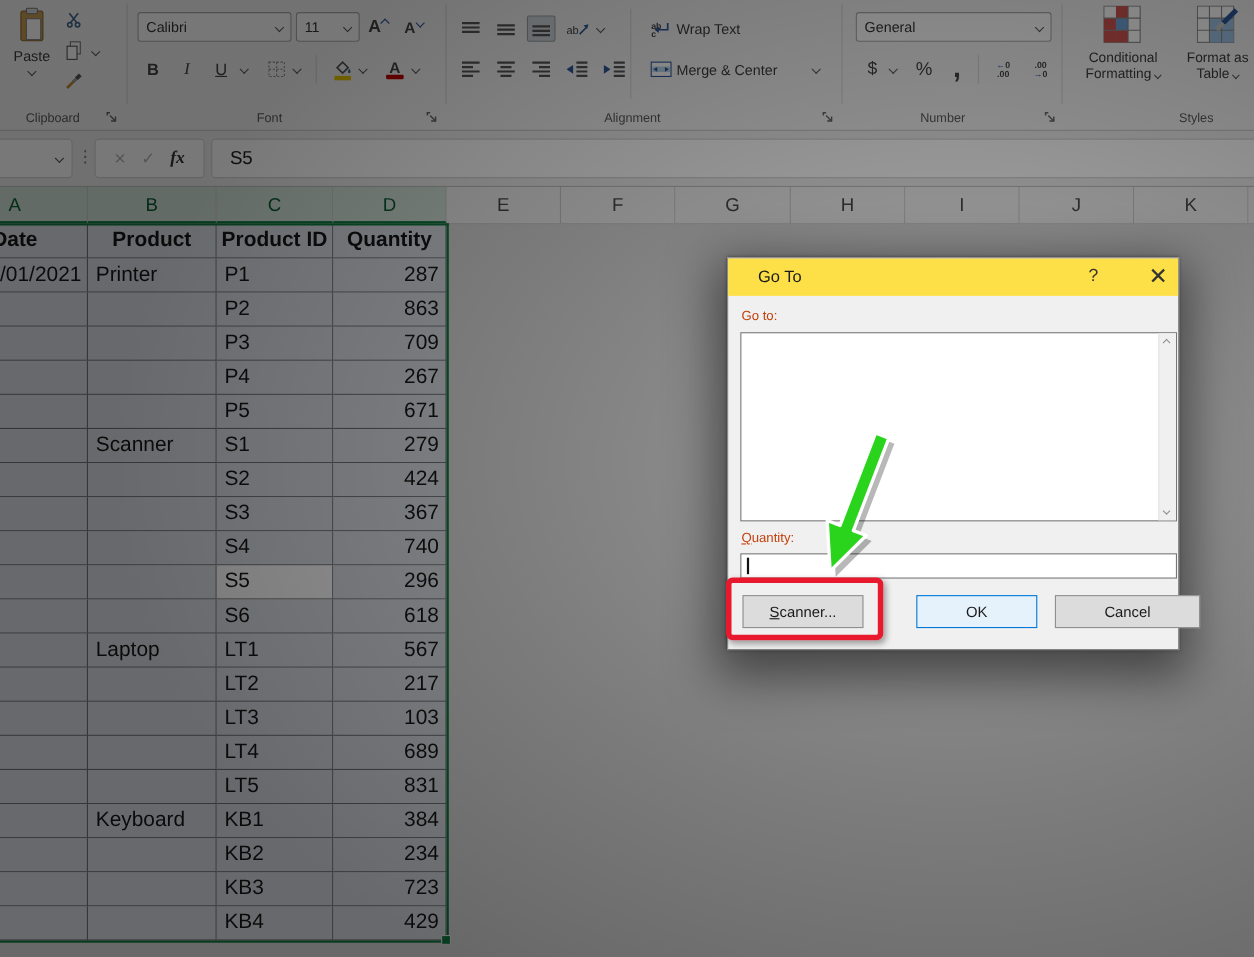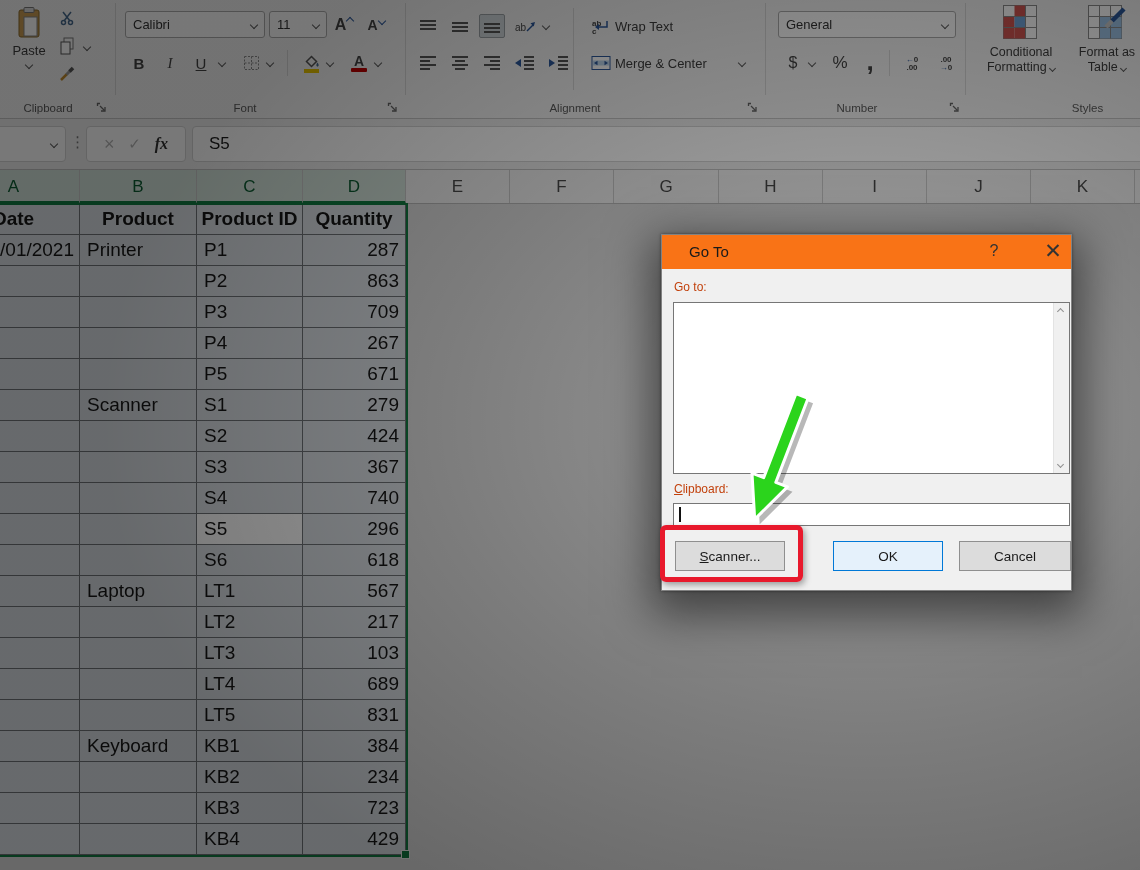--- a/index.html
+++ b/index.html
@@ -57,21 +57,21 @@
 
   
   #scrim{position:absolute;inset:0;z-index:50;pointer-events:none;
          background:radial-gradient(ellipse 760px 560px at 866px 420px,
             rgba(0,0,0,0.30) 0%, rgba(0,0,0,0.44) 58%, rgba(0,0,0,0.53) 100%);}
 
   
   #dialog{position:absolute;left:661px;top:234px;width:411px;height:357px;background:#f0f0f0;
           border:1px solid #828282;z-index:60;
           box-shadow:0 0 3px rgba(0,0,0,.45), 0 14px 42px 10px rgba(0,0,0,.5);}
-  #dlg-titlebar{position:absolute;left:0;top:0;width:100%;height:34px;background:#f97316;}
+  #dlg-titlebar{position:absolute;left:0;top:0;width:100%;height:34px;background:#fde047;}
   #dlg-title{position:absolute;left:27px;top:8px;font-size:15px;color:#1a1a1a;}
   #dlg-help{position:absolute;left:320px;top:7px;width:24px;text-align:center;font-size:16px;
             color:#333;cursor:pointer;}
   #dlg-close{position:absolute;left:376px;top:4px;width:30px;text-align:center;font-size:21px;
              color:#333;cursor:pointer;}
   .dlg-label{position:absolute;left:12px;font-size:12px;color:#c2410c;}
   .u-first::first-letter{text-decoration:underline;}
   #dlg-list{position:absolute;left:11px;top:67px;width:397px;height:172px;background:#fff;
             border:1px solid #767676;}
   #dlg-scroll{position:absolute;right:0;top:0;width:16px;height:100%;background:#f0f0f0;
@@ -504,32 +504,32 @@
       <span id="dlg-help">?</span>
       <span id="dlg-close">✕</span>
     </div>
     <div class="dlg-label" style="top:45px;">Go to:</div>
     <div id="dlg-list">
       <div id="dlg-scroll">
         <span class="chev" style="top:6px;transform:rotate(225deg);"></span>
         <span class="chev" style="bottom:6px;"></span>
       </div>
     </div>
-    <div class="dlg-label u-first" style="top:247px;">Clipboard:</div>
+    <div class="dlg-label u-first" style="top:247px;">Quantity:</div>
     <div id="dlg-input">
       <div id="dlg-caret"></div>
       <span></span>
     </div>
     <button class="dlg-btn" style="left:13px;width:110px;">
       <span class="u-first">Scanner...</span>
     </button>
     <button class="dlg-btn default" style="left:171px;width:110px;">
       <span>OK</span>
     </button>
-    <button class="dlg-btn" style="left:297px;width:112px;justify-content:center;">
+    <button class="dlg-btn" style="left:297px;width:132px;justify-content:center;">
       <span>Cancel</span>
     </button>
   </div>
 
   <div id="red-box" style="border-color: rgb(232, 25, 44);"></div>
   <svg id="arrow" width="150" height="172" viewBox="0 0 150 172">
     <g transform="translate(107,27) rotate(111)">
       <polygon points="0,-6.5 90,-6.5 90,-19 132,0 90,19 90,6.5 0,6.5" fill="rgba(0,0,0,0.28)"></polygon>
     </g>
     <g transform="translate(102,22) rotate(111)">

